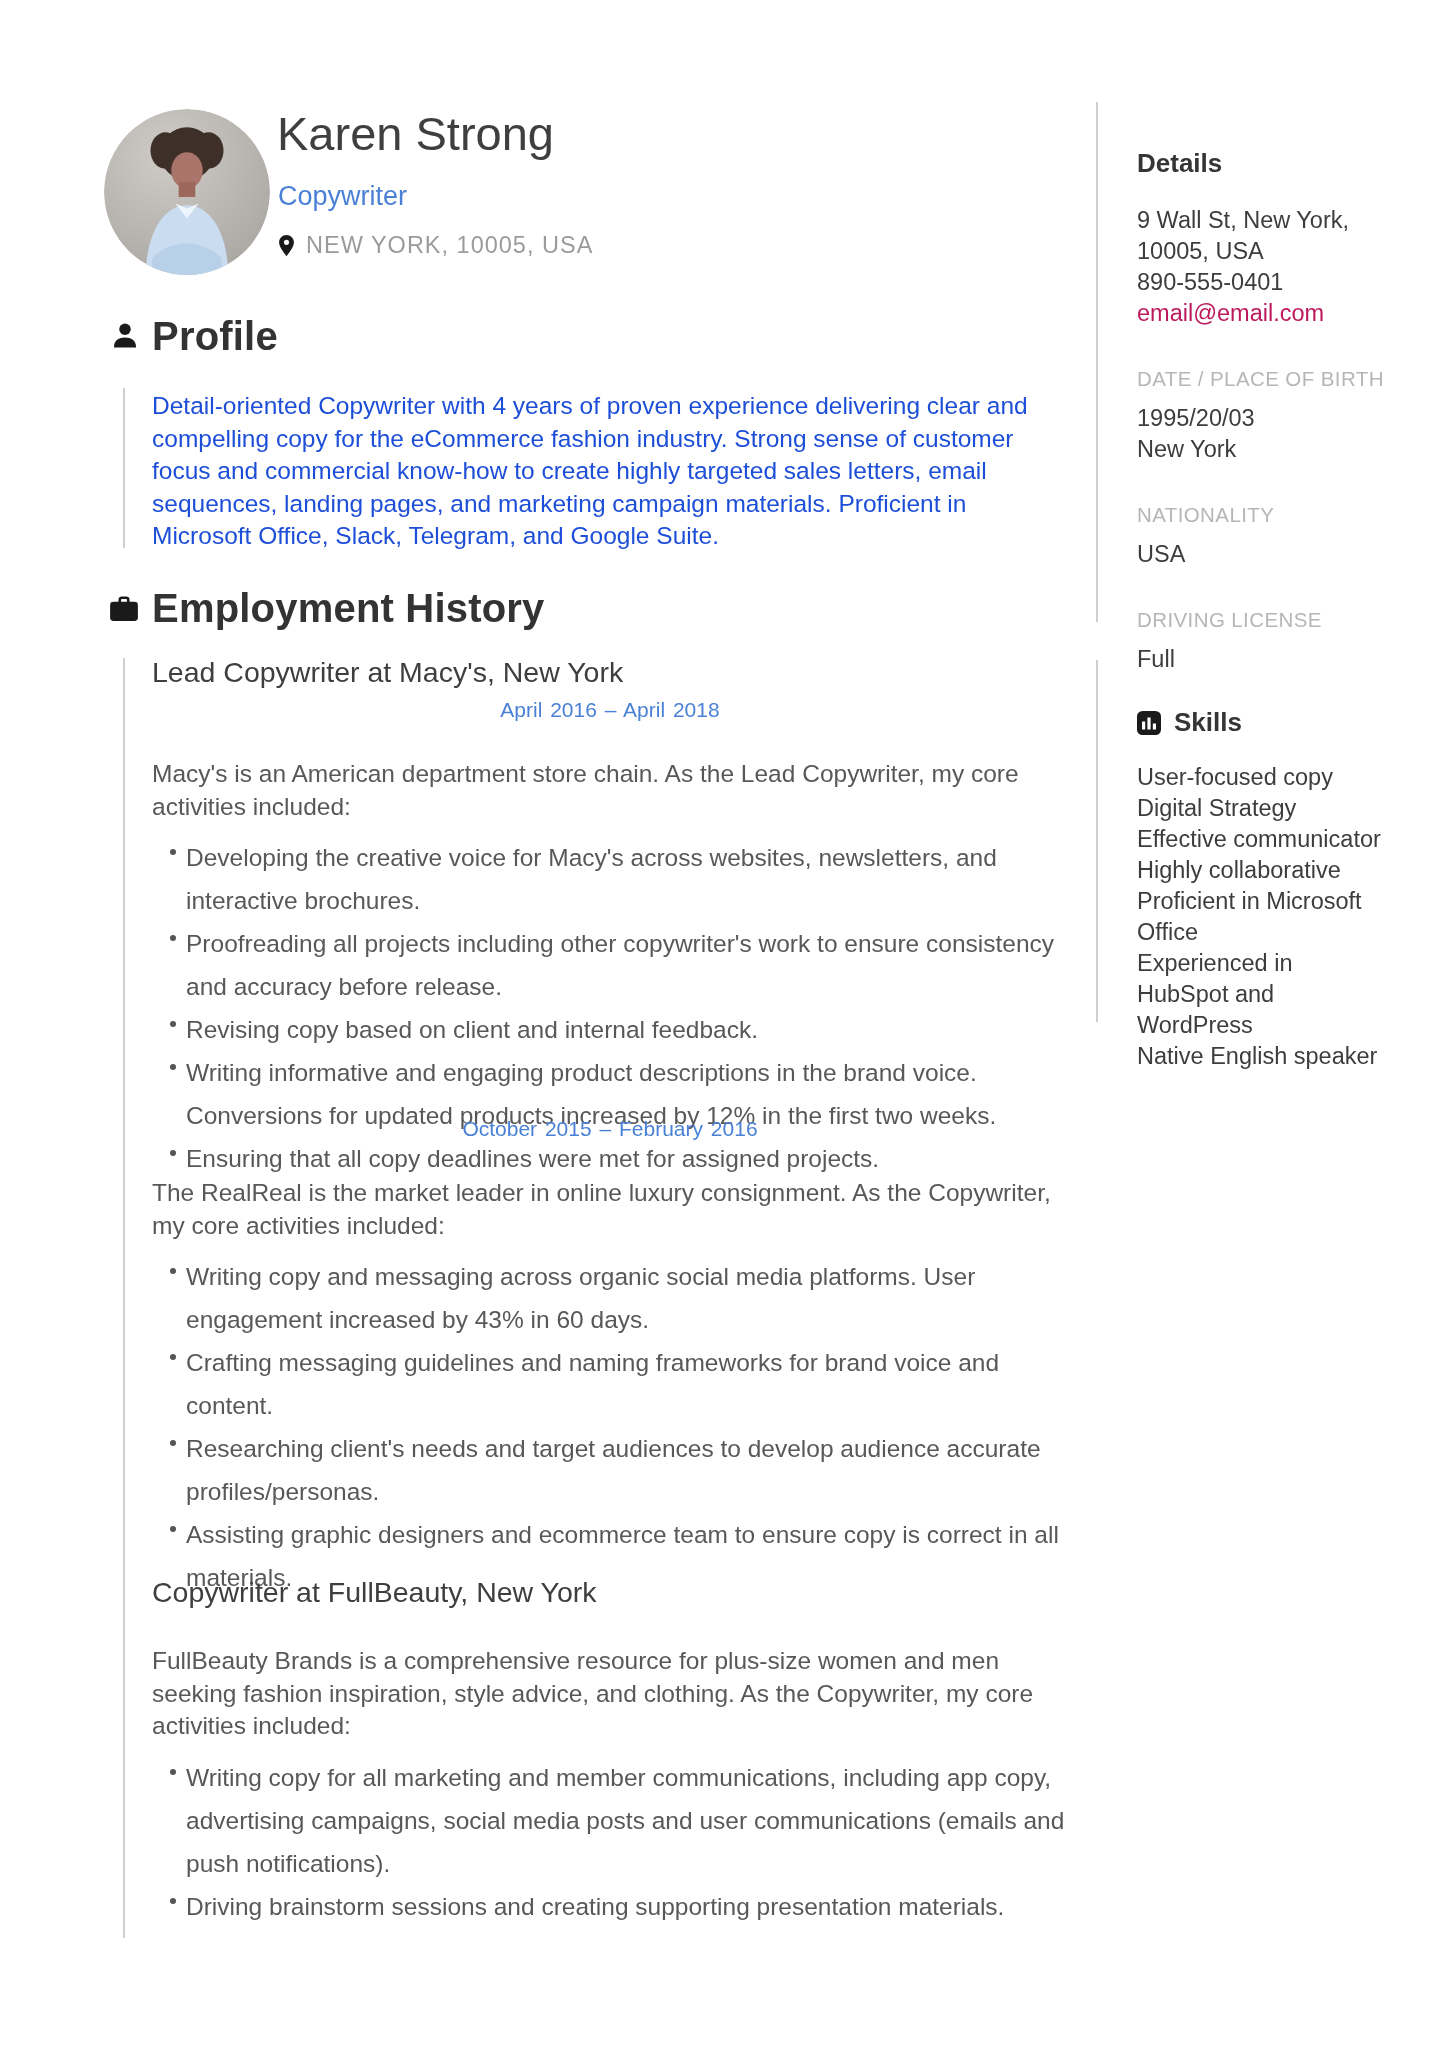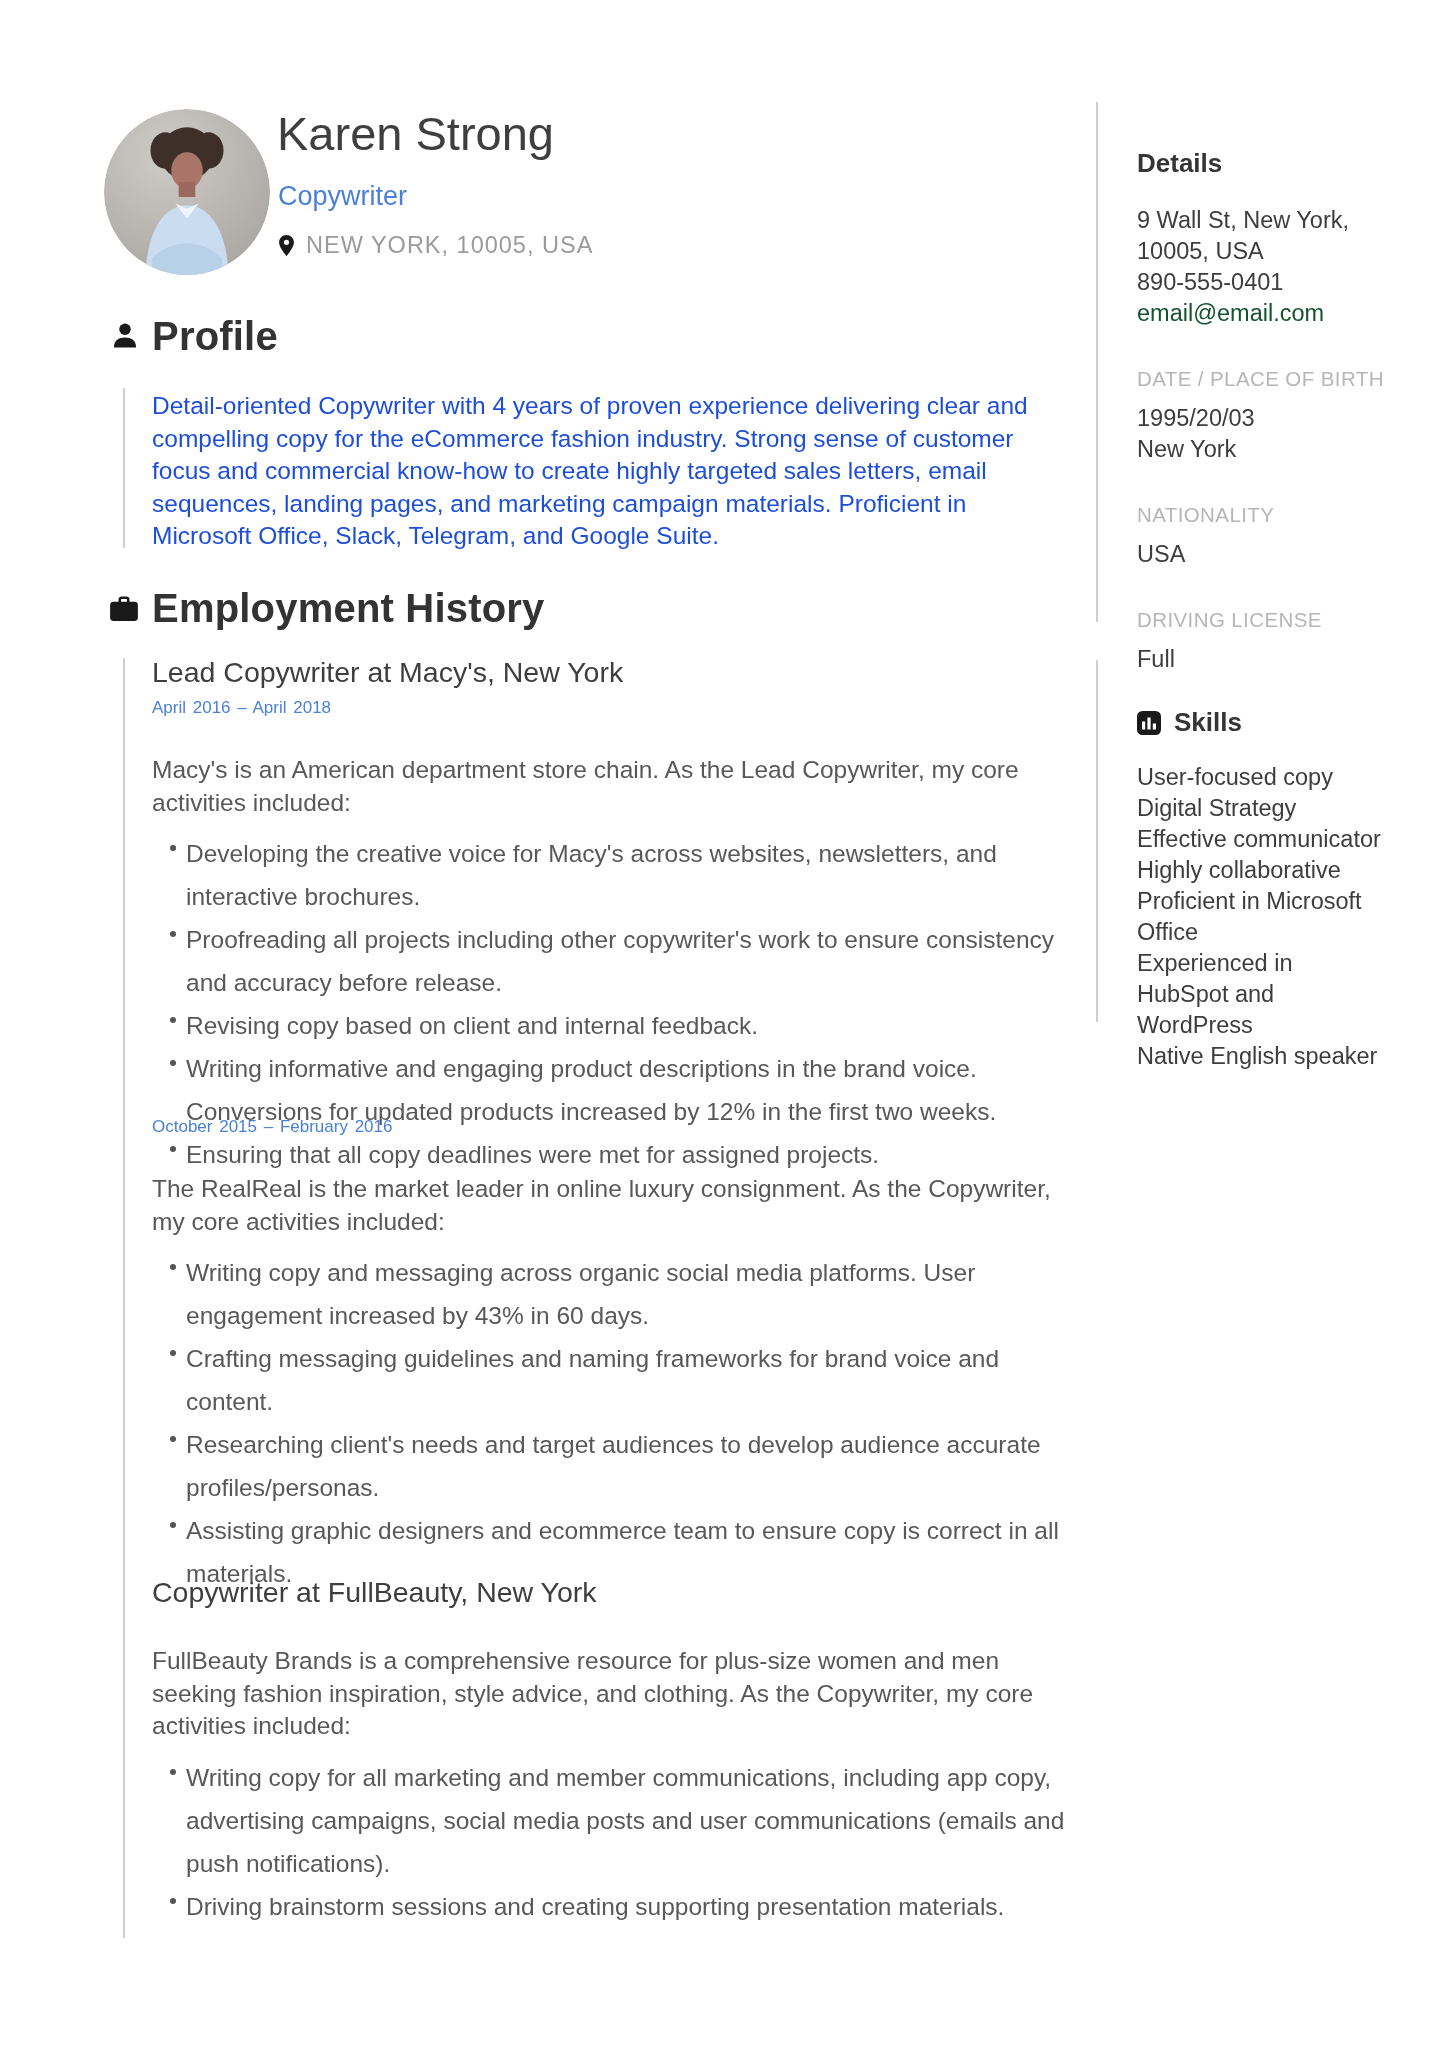--- a/index.html
+++ b/index.html
@@ -36,36 +36,36 @@
                      color:#333333; letter-spacing:0.2px; }
   #profile-heading    { top:314px; }
   #employment-heading { top:586px; }
 
   .profile-text { position:absolute; left:152px; top:390px; width:916px;
                   font-size:24.5px; line-height:32.6px; color:#1d4ed8; }
 
   .job { position:absolute; left:152px; width:916px; }
   #job-0 { top:656px; } #job-1 { top:1108px; } #job-2 { top:1576px; }
   .job-title { font-size:28.5px; color:#3e3e3e; }
-  .job-dates { font-size:17px; color:#4a81d6; margin-top:9px; word-spacing:2px; }
+  .job-dates { font-size:21px; color:#4a81d6; margin-top:9px; word-spacing:2px;text-align:center; }
   .job-desc  { font-size:24.5px; line-height:32.6px; color:#585858; margin-top:36px; }
   .job-bullets { margin:13px 0 0; padding:0 0 0 34px; list-style:none;
                  font-size:24.5px; line-height:43px; color:#585858; }
   .job-bullets li { position:relative; }
   .job-bullets li::before { content:""; position:absolute; left:-16px; top:13px;
                  width:6px; height:6px; border-radius:50%; background:#555555; }
 
   
   .sidebar { position:absolute; left:1137px; top:100px; width:258px;margin-top:48px; }
   .sb-heading { display:flex; align-items:center; gap:13px;
                 font-size:26px; font-weight:700; color:#353535; }
   .skills-glyph svg { width:24px; height:24px; display:block; }
   .sb-text   { font-size:23.5px; line-height:31px; color:#3d3d3d; }
   .details-block { margin-top:26px; }
-  .sb-email  { color:#14532d; text-decoration:none; display:block; }
+  .sb-email  { color:#be185d; text-decoration:none; display:block; }
   .sb-label  { margin-top:38px; font-size:20.5px; color:#b6b6b6; letter-spacing:0.4px; }
   .sb-values { margin-top:12px; }
   .skills-header { margin-top:32px; }
   .skills-list { margin-top:24px; }
   .skill-item { white-space:pre-line; }
 </style>
 </head>
 <body>
 
 <div class="page">

